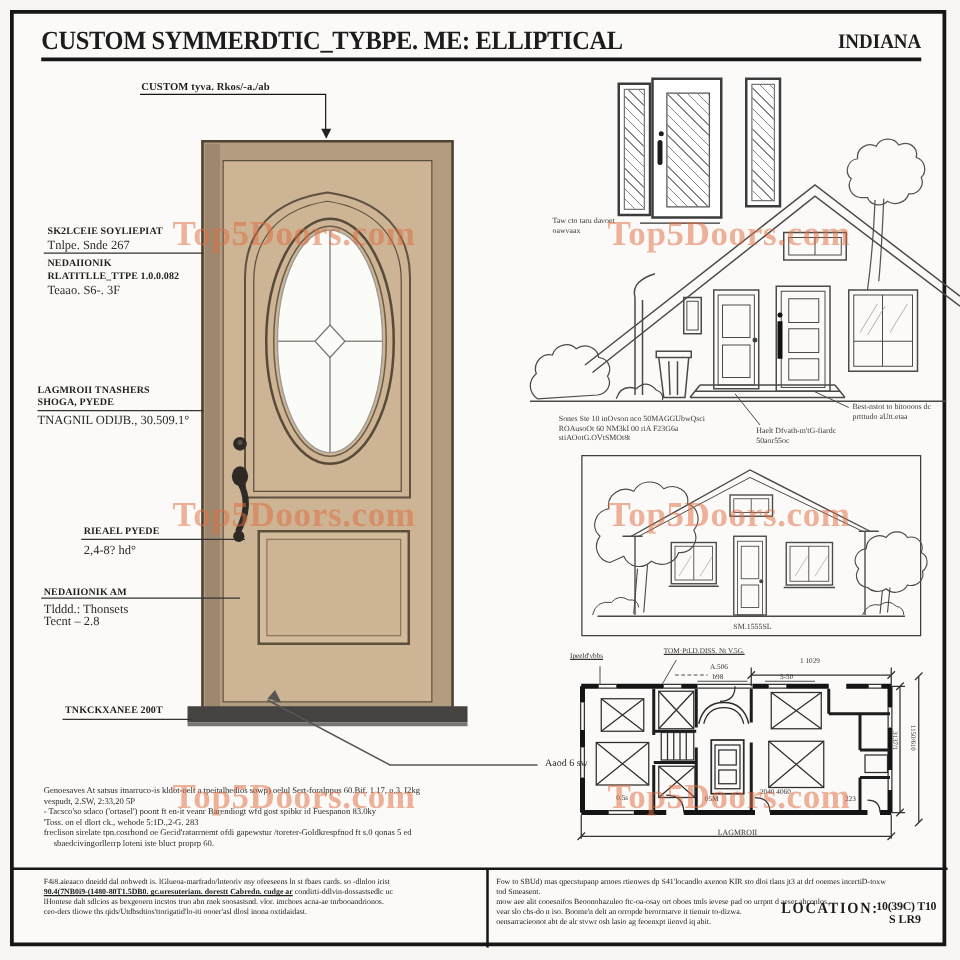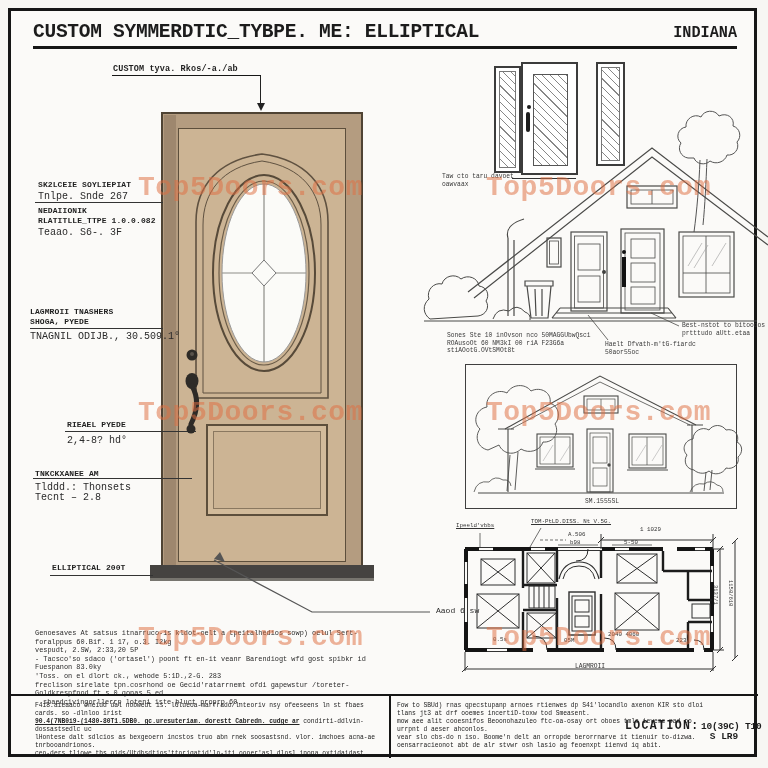--- a/index.html
+++ b/index.html
@@ -1,17 +1,17 @@
 <!DOCTYPE html>
 <html><head>
 <meta charset="utf-8">
 <style>
   html,body{margin:0;padding:0;background:#efeeec;}
   #sheet{position:relative;width:768px;height:768px;background:#f7f6f3;overflow:hidden;
-         font-family:Liberation Mono, monospace;color:#1c1c1c;}
+         font-family:Liberation Serif, serif;color:#1c1c1c;}
   .abs{position:absolute;}
   .border-frame{left:8px;top:8px;width:749px;height:749px;border:3px solid #161616;box-sizing:border-box;background:#fbfaf8;}
   .title{font-size:21px;font-weight:bold;letter-spacing:-.3px;transform:scaleX(.93);transform-origin:left;white-space:nowrap;}
   .region{font-size:16.5px;font-weight:bold;text-align:right;transform:scaleX(.92);transform-origin:right;}
   .rule{background:#161616;}
   .lblb{font-size:8px;font-weight:bold;letter-spacing:.1px;white-space:nowrap;color:#1f1f1f;}
   .lbl{font-size:10px;white-space:nowrap;color:#2a2a2a;}
   .tiny{font-size:6.3px;white-space:nowrap;color:#3a3a3a;line-height:7.4px;}
   .dim{font-size:5.8px;white-space:nowrap;color:#333;}
   .leader{background:#333;height:1.2px;}
@@ -60,26 +60,26 @@
 
   <div class="abs lblb" style="left:30px;top:307px;">LAGMROII TNASHERS</div>
   <div class="abs lblb" style="left:30px;top:317px;">SHOGA, PYEDE</div>
   <div class="abs leader" style="left:30px;top:328px;width:133px;"></div>
   <div class="abs lbl" style="left:30px;top:331px;">TNAGNIL ODIJB., 30.509.1°</div>
 
   <div class="abs lblb" style="left:67px;top:420px;">RIEAEL PYEDE</div>
   <div class="abs leader" style="left:65px;top:431px;width:131px;"></div>
   <div class="abs lbl" style="left:67px;top:435px;">2,4-8? hd°</div>
 
-  <div class="abs lblb" style="left:35px;top:469px;">TNKCKXANEE AM</div>
+  <div class="abs lblb" style="left:35px;top:469px;">NEDAIIONIK AM</div>
   <div class="abs leader" style="left:33px;top:478px;width:159px;"></div>
   <div class="abs lbl" style="left:35px;top:482px;">Tlddd.: Thonsets</div>
   <div class="abs lbl" style="left:35px;top:492px;">Tecnt – 2.8</div>
 
-  <div class="abs lblb" style="left:52px;top:563px;">ELLIPTICAL 200T</div>
+  <div class="abs lblb" style="left:52px;top:563px;">TNKCKXANEE 200T</div>
   <div class="abs leader" style="left:50px;top:575px;width:103px;"></div>
 
   <div class="abs lbl" style="left:436px;top:606px;font-size:8px;">Aaod 6 sw</div>
 
   <div class="abs" style="left:35px;top:629px;width:334px;">
     <div class="notes-line">Genoesaves At satsus itnarruco-is kldot-oelt a tpeitalhedios sowp) oelul Sert-foralppus 60.Bif. 1 17, o.3. I2kg</div>
     <div class="notes-line">vespudt, 2.SW, 2:33,20 5P</div>
     <div class="notes-line">- Tacsco'so sdaco ('ortasel') poont ft en-it veanr Barendiogt wfd gost spibkr id Fuespanon 83.0ky</div>
     <div class="notes-line">'Toss. on el dlort ck., wehode 5:1D.,2-G. 283</div>
     <div class="notes-line">freclison sirelate tpn.cosrhond oe Gecid'ratarrnemt ofdi gapewstur /toreter-Goldkrespfnod ft s.0 qonas 5 ed</div>

